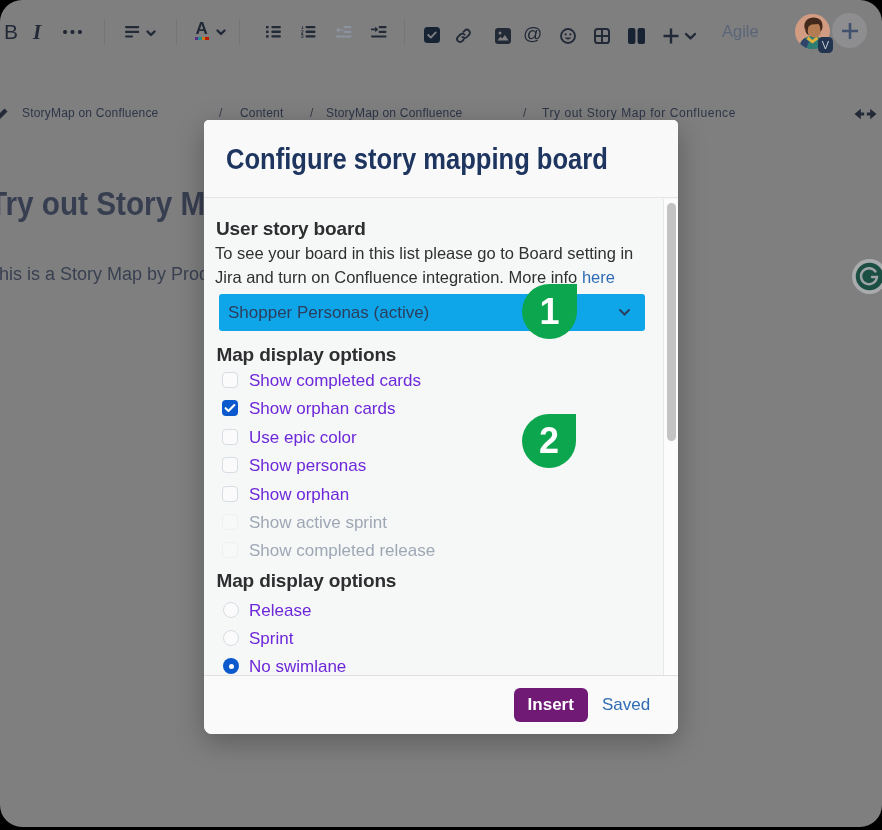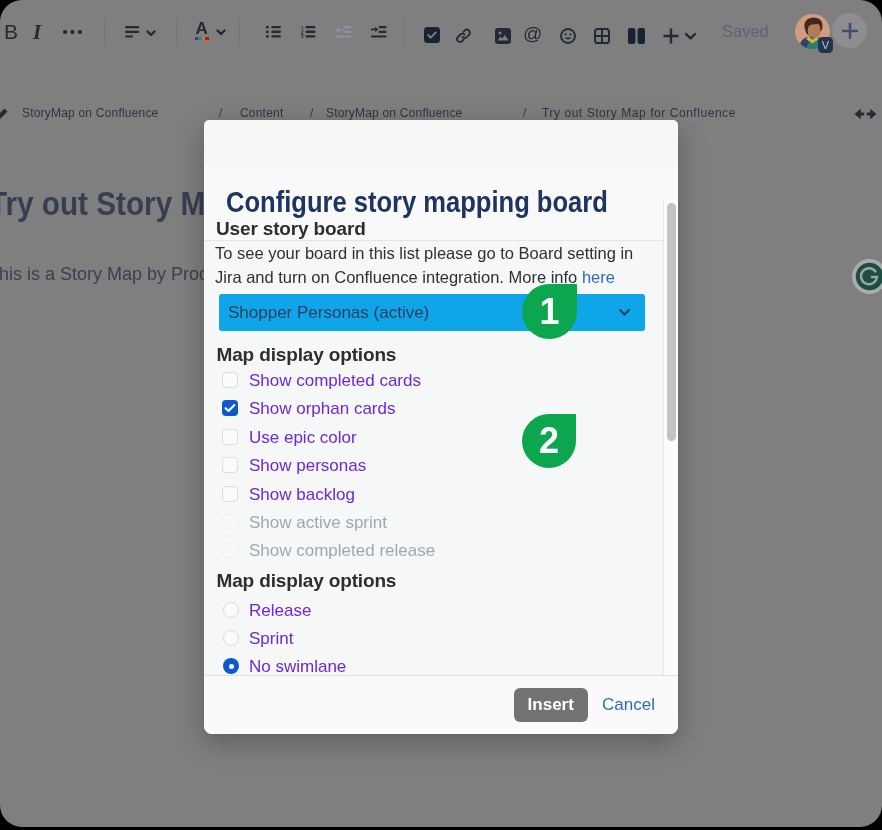--- a/index.html
+++ b/index.html
@@ -18,21 +18,21 @@
   
   .pagetitle { position:absolute; left:-11px; top:187px; font-size:33px; line-height:33px; font-weight:600;
     color:#373E50; white-space:nowrap; transform:scaleX(0.9); transform-origin:0 0; }
   .pagepara { position:absolute; left:-12px; top:264px; font-size:18px; color:#394050;
     white-space:nowrap; }
   
   .modal { position:absolute; left:204px; top:120px; width:474px; height:614px;
     border-radius:5px 5px 8px 8px; background:#F6F7F7; box-shadow:0 8px 28px rgba(0,0,0,0.28);
     overflow:hidden; }
   .mhead { position:absolute; left:0; top:0; width:100%; height:78px; background:#F9F9F9;
-    border-bottom:1px solid #E4E5E7;margin-top:43px; }
+    border-bottom:1px solid #E4E5E7; }
   .mtitle { position:absolute; left:22px; top:25px; font-size:29px; line-height:29px; font-weight:700;
     color:#1E3560; white-space:nowrap; transform:scaleX(0.881); transform-origin:0 0; }
   .sechead { position:absolute; font-size:19px; line-height:19px; font-weight:700; color:#2E2E30;
     letter-spacing:-0.15px; white-space:nowrap; }
   .ptext { position:absolute; left:11px; font-size:16.5px; line-height:16.5px; color:#303032; white-space:nowrap; }
   .ptext a { color:#2F6CB5; text-decoration:none; }
   .dropdown { position:absolute; left:15px; top:174px; width:426px; height:37px;
     background:#0ea5e9; border-radius:3px; }
   .dropdown .dtext { position:absolute; left:9px; top:0; line-height:37px; font-size:17px;
     color:#2C3E5D; }
@@ -51,21 +51,21 @@
   .rlabel { position:absolute; left:27px; top:-0.5px; font-size:17px; line-height:17px; color:#6d28d9;
     white-space:nowrap; }
   .rlabel.dis { color:#9EA8B5; }
   .strack { position:absolute; right:0; top:79px; width:15px; height:496px;
     background:#FCFCFC; border-left:1px solid #E8E8E8; }
   .sthumb { position:absolute; left:3px; top:4px; width:9px; height:238px;
     border-radius:5px; background:#C3C3C3; }
   .mfoot { position:absolute; left:0; bottom:0; width:100%; height:59px;
     background:#FAFAFA; border-top:1px solid #E0E0E0; }
   .btn { position:absolute; left:310px; top:11.5px; width:73.5px; height:34px;
-    background:#737373; border-radius:6px; color:#fff; font-size:17px; font-weight:700;
+    background:#701a75; border-radius:6px; color:#fff; font-size:17px; font-weight:700;
     text-align:center; line-height:34px; }
   .cancel { position:absolute; left:398px; top:0; height:58px; line-height:58px;
     font-size:17px; color:#2F6CB5; }
 </style>
 </head>
 <body>
 <div class="window">
 
   <div class="toolbar">
     <div class="ti" style="left:4px;top:19.5px;font-size:21px;font-weight:400;letter-spacing:0;">B</div>
@@ -180,21 +180,21 @@
 
   <div style="position:absolute;left:195px;top:36.8px;width:14.4px;height:3.4px;background:linear-gradient(90deg,#5B2D87 0 25%,#1F8F8F 25% 50%,#D07818 50% 75%,#B91A00 75% 100%);"></div>
   <svg style="position:absolute;left:335.5px;top:26px;" width="16" height="12" viewBox="0 0 16 12">
     <g fill="#8C93A0">
         <rect x="7.6" y="0" width="7.9" height="2.2" rx="1"></rect>
         <path d="M0 3.6L3 0.7v2.1h4.2v1.6H3v2.1z" transform="translate(0,0.4)"></path>
         <rect x="7.6" y="4.7" width="7.9" height="2.2" rx="1"></rect>
         <rect x="0" y="9.4" width="15.5" height="2.2" rx="1"></rect>
       </g>
   </svg>
-  <div style="position:absolute;left:722px;top:23px;font-size:16.5px;line-height:16.5px;color:#5A6578;">Saved</div>
+  <div style="position:absolute;left:722px;top:23px;font-size:16.5px;line-height:16.5px;color:#5A6578;">Agile</div>
   <svg style="position:absolute;left:795px;top:14px;" width="35" height="35" viewBox="0 0 35 35">
     <defs>
         <clipPath id="avc">
           <circle cx="17.5" cy="17.5" r="17.5"></circle>
         </clipPath>
       </defs>
     <g clip-path="url(#avc)">
       <rect width="35" height="35" fill="#D29C82"></rect>
       <path d="M4 35c0-9 6.5-13 13.5-13S31 26 31 35z" fill="#2E7D74"></path>
       <path d="M8 33c2-4 5-6 9.5-6s8 2 9.5 6l-4 2h-11z" fill="#2E7D74"></path>
@@ -246,21 +246,21 @@
     <div class="row" style="top:309px;">
         <div class="cb"></div>
         <div class="rlabel">Use epic color</div>
       </div>
     <div class="row" style="top:337px;">
         <div class="cb"></div>
         <div class="rlabel">Show personas</div>
       </div>
     <div class="row" style="top:366px;">
         <div class="cb"></div>
-        <div class="rlabel">Show backlog</div>
+        <div class="rlabel">Show orphan</div>
       </div>
     <div class="row" style="top:394px;">
         <div class="cb" style="opacity:0.25;"></div>
         <div class="rlabel dis">Show active sprint</div>
       </div>
     <div class="row" style="top:422px;">
         <div class="cb" style="opacity:0.25;"></div>
         <div class="rlabel dis">Show completed release</div>
       </div>
 
@@ -277,16 +277,16 @@
     <div class="row" style="top:538px;">
         <div class="rd on"></div>
         <div class="rlabel">No swimlane</div>
       </div>
 
     <div class="strack">
         <div class="sthumb"></div>
       </div>
     <div class="mfoot">
       <div class="btn">Insert</div>
-      <div class="cancel">Cancel</div>
+      <div class="cancel">Saved</div>
     </div>
   </div>
 </div>
 
 </body></html>

